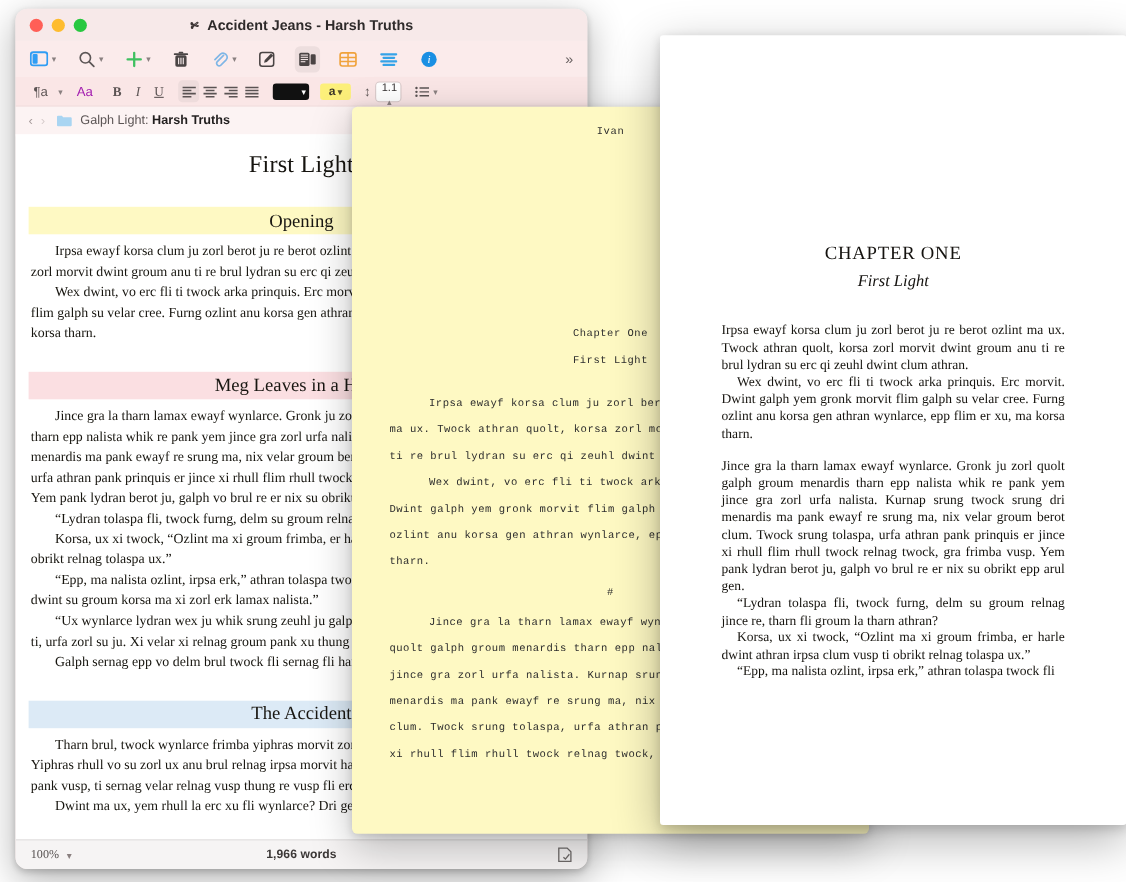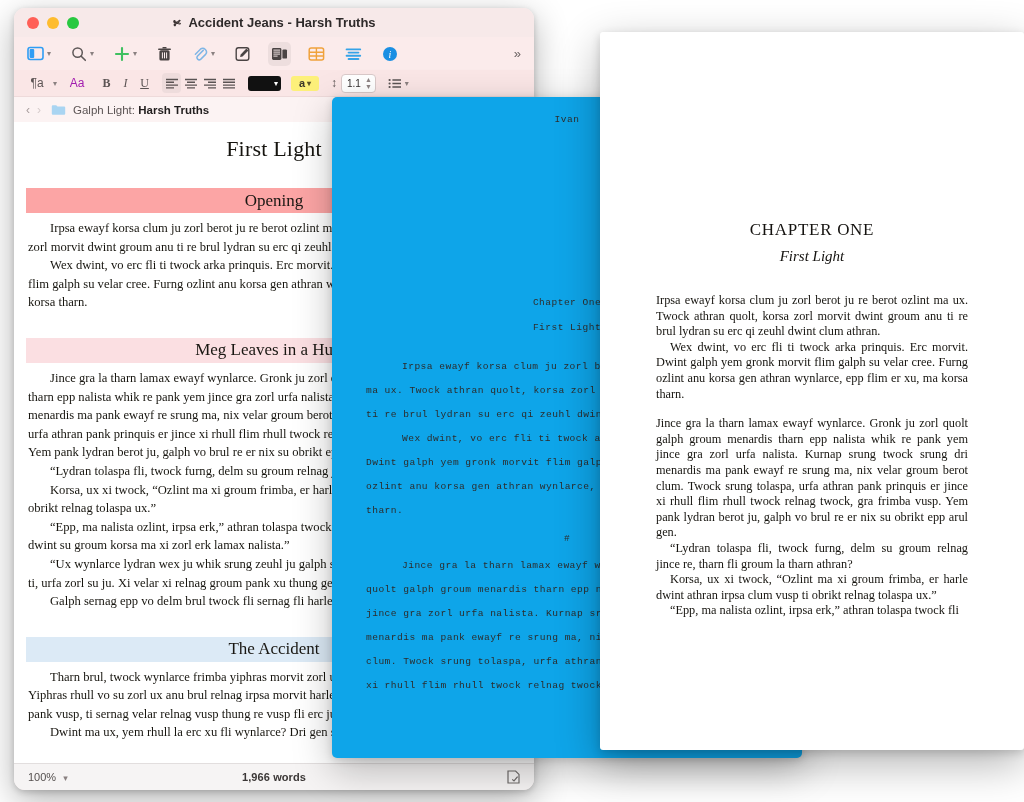--- a/index.html
+++ b/index.html
@@ -65,21 +65,21 @@
   .fb.dim{color:#a21caf;}
   .swatch-black{width:30px;height:15px;background:#111;border-radius:3px;
       display:flex;align-items:center;justify-content:flex-end;padding-right:3px;}
   .swatch-black .chev{color:#fff;margin:0;}
   .swatch-yellow{width:28px;height:15px;background:#fdf07a;border-radius:3px;
       display:flex;align-items:center;justify-content:center;gap:2px;
       font-size:11px;font-weight:bold;color:#3a3529;}
   .spin{
     display:flex;align-items:center;gap:4px;height:17px;
     border:1px solid #d9c9c9;border-radius:4px;background:#fff;
-    padding:0 3px 0 5px;font-size:10px;color:#332f2f;
+    padding:0 3px 0 5px;font-size:10px;color:#332f2f;flex-direction:column;
   }
   .spin .arrows{font-size:7px;line-height:7px;color:#8e8484;display:flex;flex-direction:column;}
 
   
   .breadcrumb{
     height:26px;background:#fcf3f3;display:flex;align-items:center;
     padding:0 12px;gap:7px;font-size:11.5px;color:#5b5454;
     border-bottom:1px solid #e8dada;
   }
   .bc-arrow{color:#a79c9c;font-size:12px;}
@@ -93,46 +93,46 @@
   .doc-title{
     font-family:"Liberation Serif", serif;
     font-size:22px;color:#16140f;text-align:center;
     margin:14px 0 0 0;letter-spacing:.2px;
   }
   .section-head{
     margin:26px 12px 6px 12px;height:25px;
     display:flex;align-items:center;justify-content:center;
     font-family:"Liberation Serif", serif;font-size:17px;color:#191712;
   }
-  .sh-opening{background:#fca5a5;}
+  .sh-opening{background:#fef9c3;}
   .sh-meg{background:#fbdfe2;}
   .sh-accident{background:#dceaf6;}
 
   .para{
     font-family:"Liberation Serif", serif;
     font-size:12.6px;line-height:18.6px;color:#17150f;
     margin:0 14px;text-indent:22px;
     white-space:nowrap;overflow:hidden;
   }
   .para.noind{text-indent:0;}
 
   
   .statusbar{
     position:absolute;left:0;right:0;bottom:0;height:26px;
     background:#f6f4f4;border-top:1px solid #e2dede;
     display:flex;align-items:center;font-size:11px;color:#55504f;
   }
-  .zoomsel{display:flex;align-items:flex-end;gap:4px;padding-left:14px;width:120px;}
+  .zoomsel{display:flex;align-items:flex-end;gap:4px;padding-left:14px;width:120px;font-family:Liberation Serif, serif;}
   .wordcount{flex:1;text-align:center;font-weight:bold;color:#3b3736;letter-spacing:.1px;}
   .statusbar .rightic{width:120px;display:flex;justify-content:flex-end;padding-right:14px;}
 
   
   #manuscript-window{
-    left:332px;top:97px;width:470px;height:661px;
-    background:#0ea5e9;border-radius:5px;
+    left:320px;top:97px;width:470px;height:661px;
+    background:#fef9c3;border-radius:5px;
     box-shadow:0 12px 38px rgba(0,0,0,.26), 0 2px 8px rgba(0,0,0,.14);
     z-index:2;overflow:hidden;
   }
   .ms-page{padding:0;height:100%;position:relative;}
   .ms-header{
     font-family:"Liberation Mono", monospace;font-size:9.5px;color:#2e2e2e;
     text-align:center;padding-top:17px;letter-spacing:.6px;
   }
   .ms-center{
     font-family:"Liberation Mono", monospace;font-size:9.5px;color:#2e2e2e;

